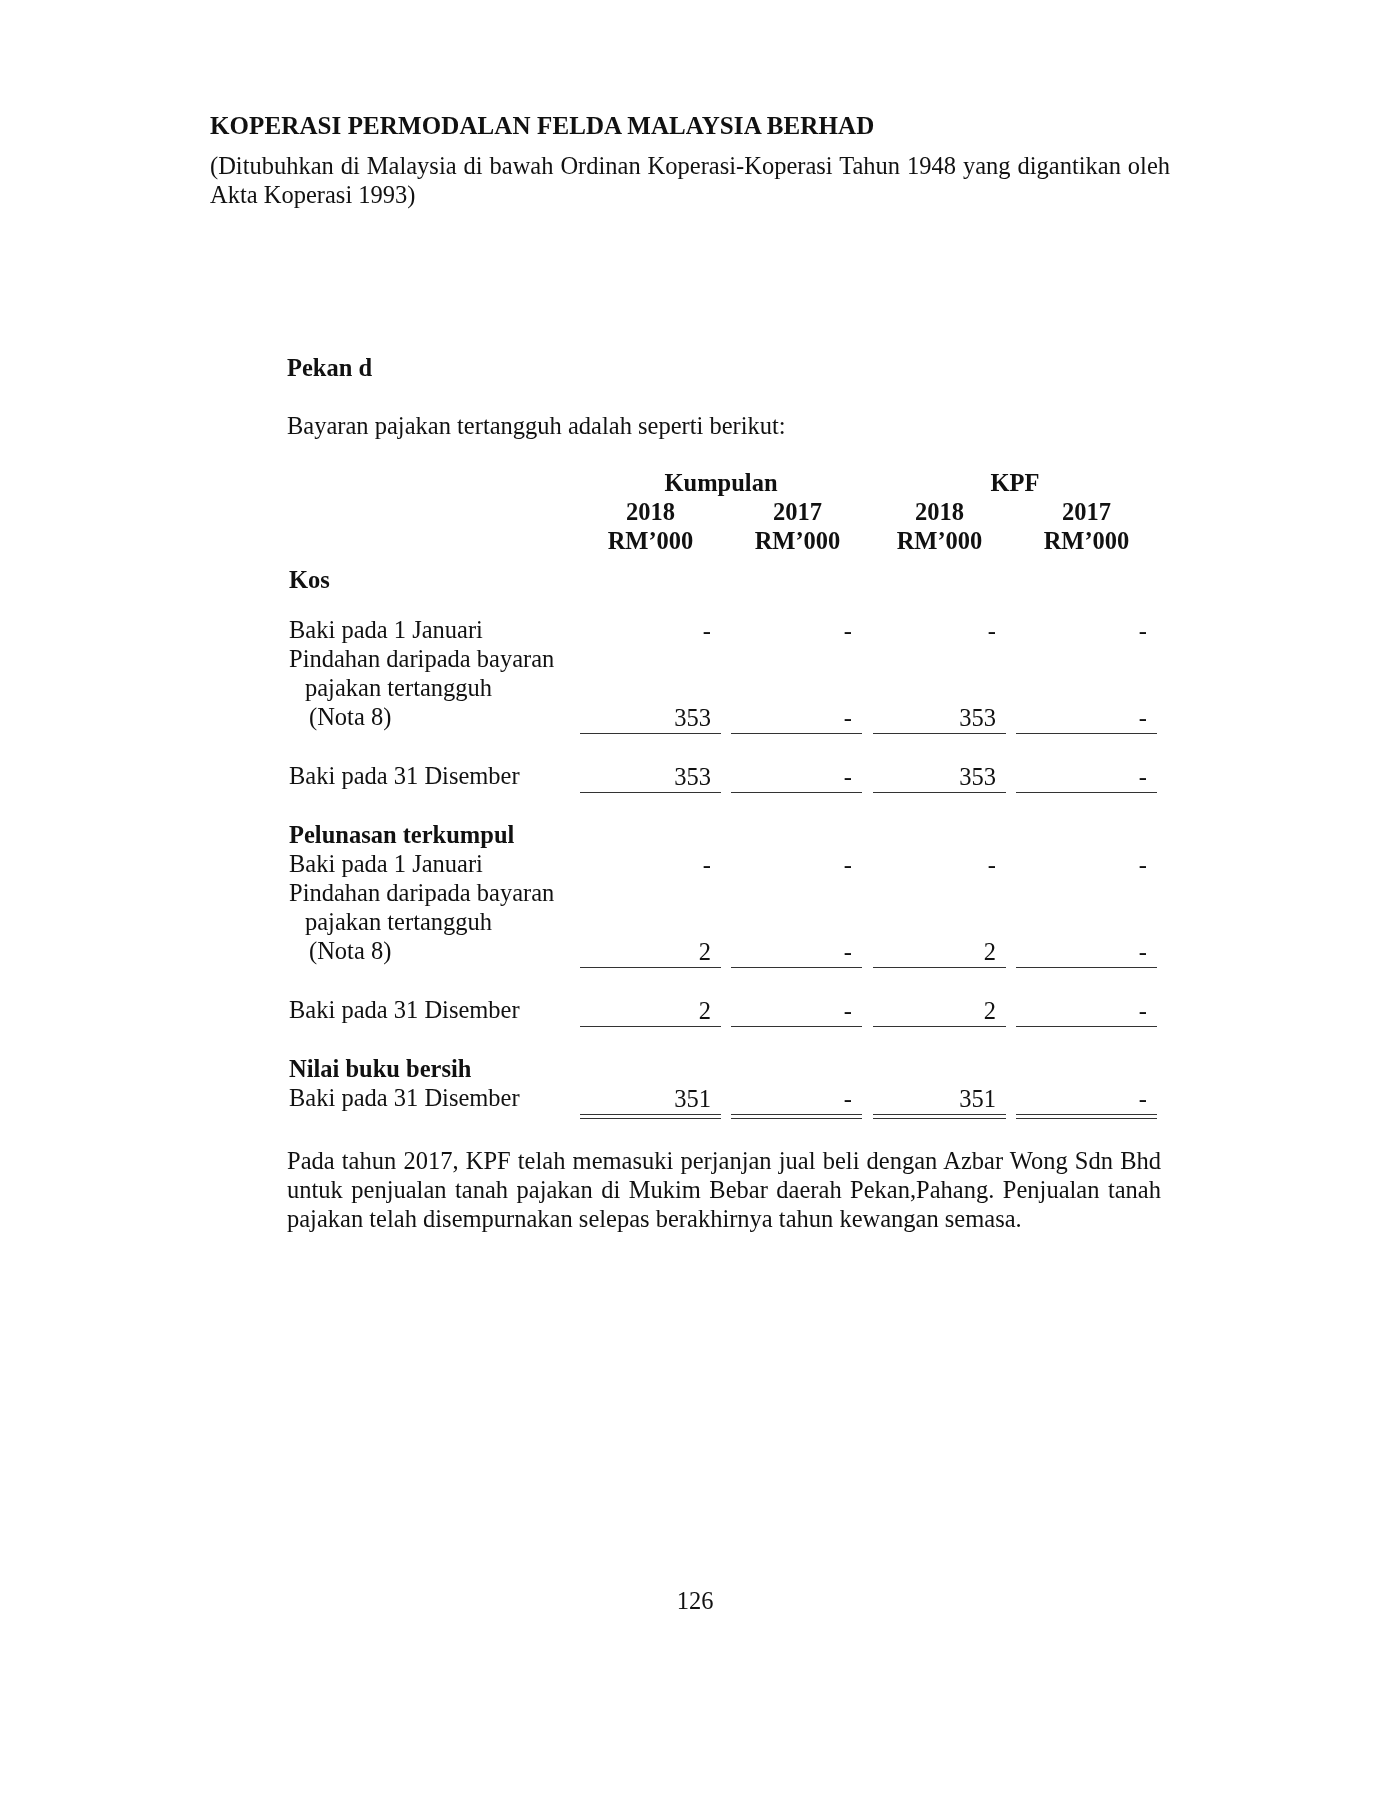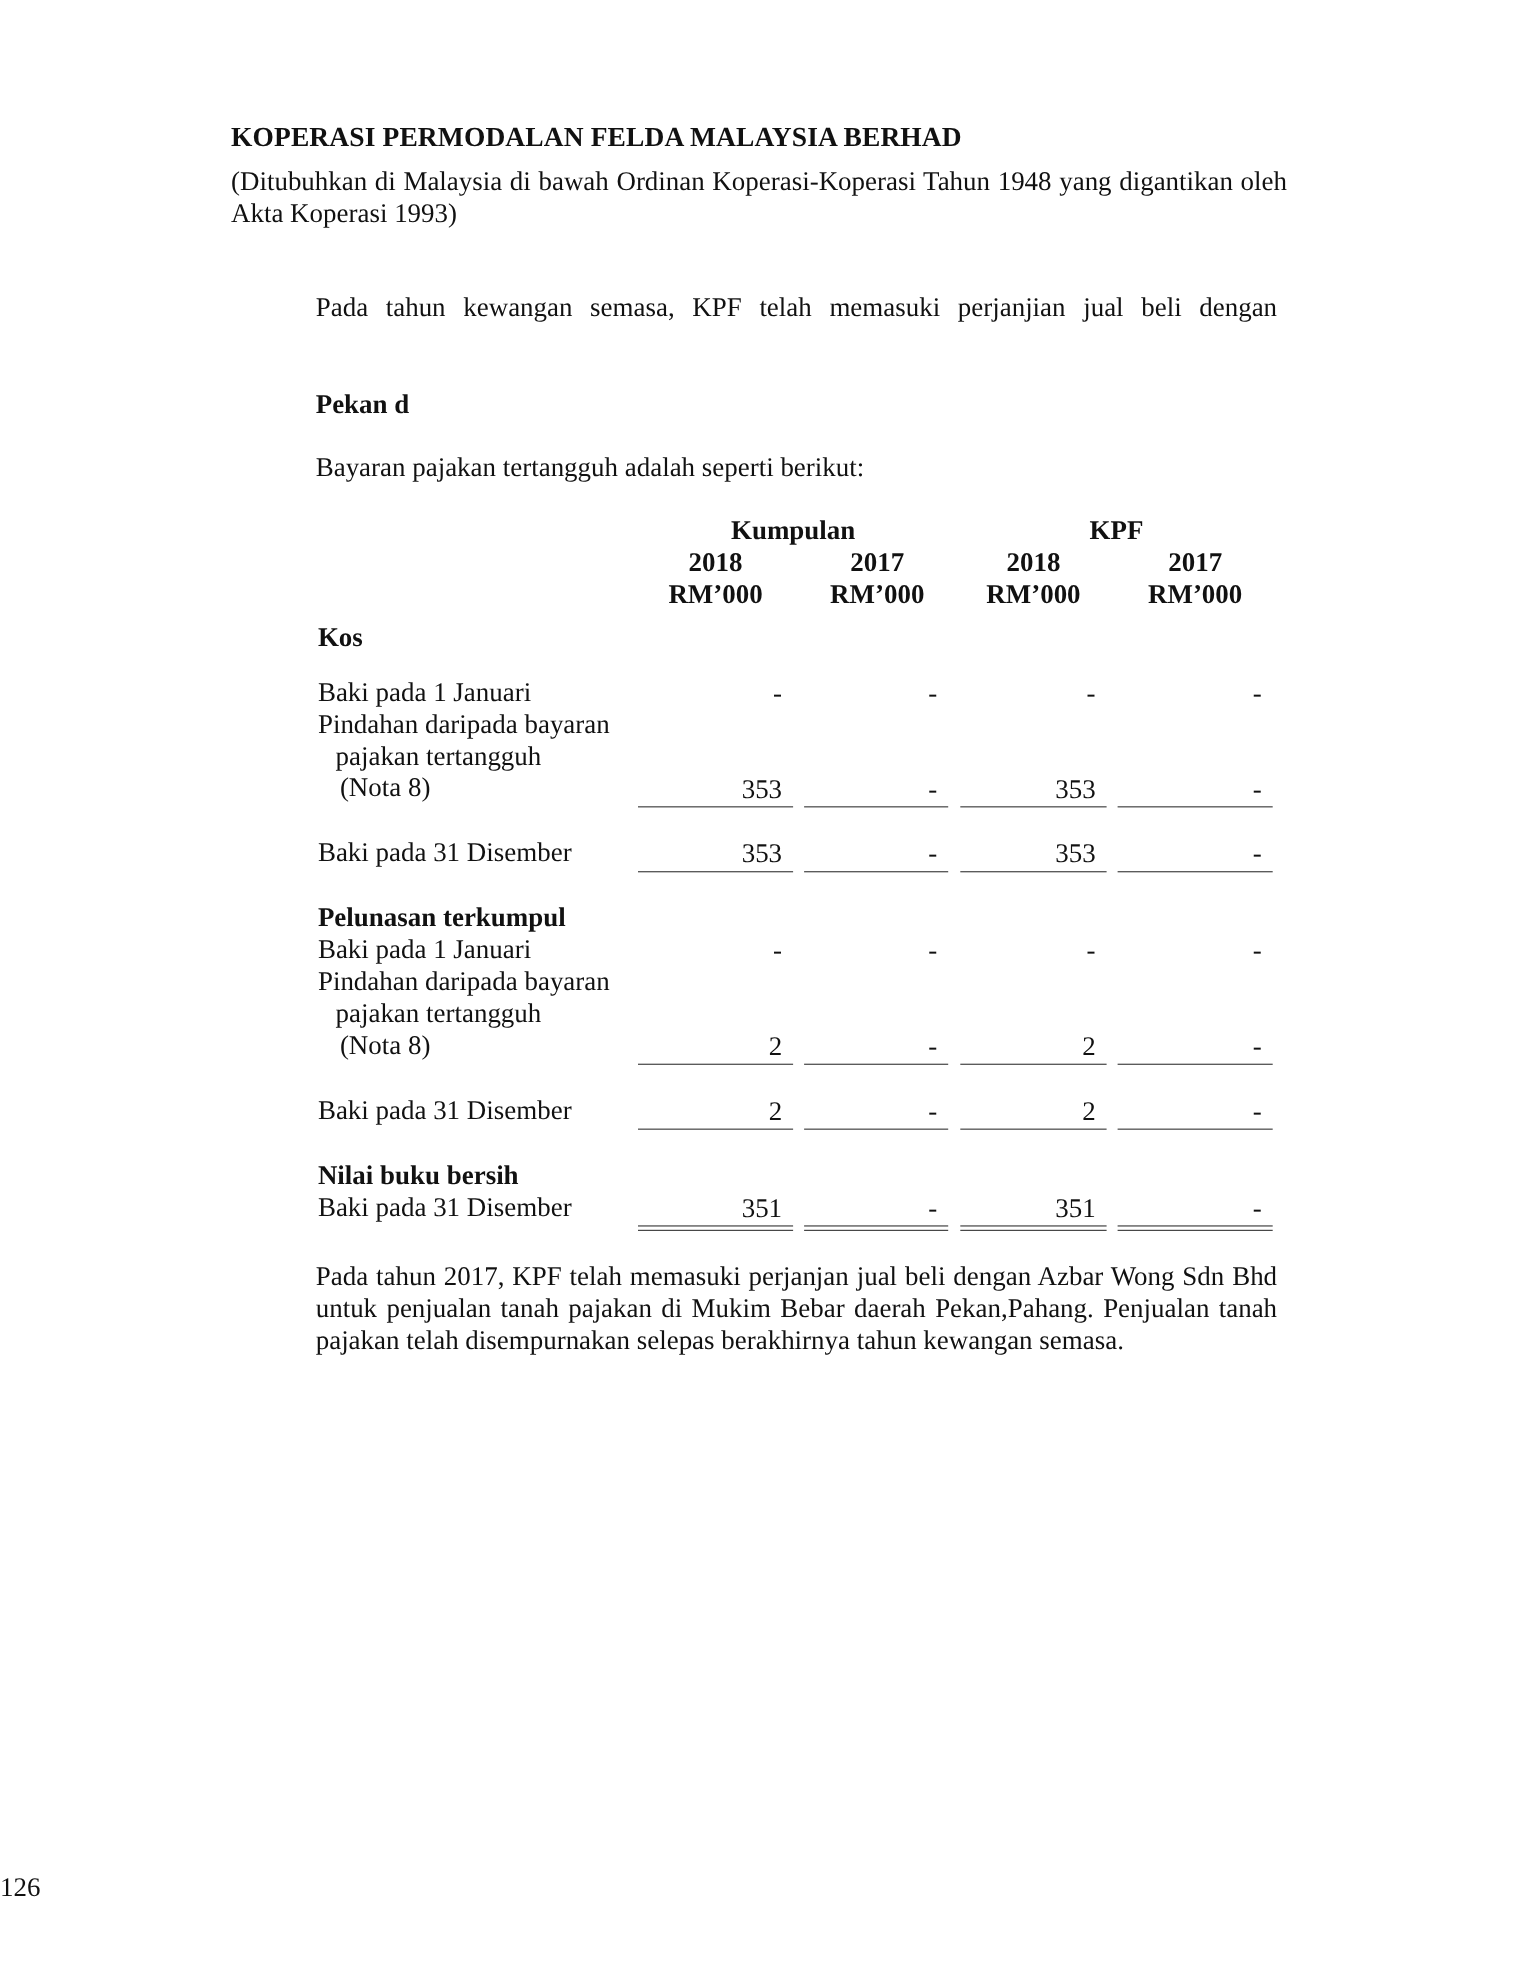--- a/index.html
+++ b/index.html
@@ -30,30 +30,29 @@
     .cell { font-size: 24.5px; text-align: right; height: 29px; line-height: 29px; }
     .c1 { left: 580px; width: 141px; padding-right: 0; }
     .c2 { left: 731px; width: 131px; }
     .c3 { left: 873px; width: 133px; }
     .c4 { left: 1016px; width: 141px; }
     .cell span { display: inline-block; padding-right: 10px; }
     .c2 span, .c4 span { padding-right: 10px; }
     .uline { height: 0; border-top: 1.5px solid #333; }
     .dline { height: 3px; border-top: 1.5px solid #333; border-bottom: 1.5px solid #333; }
     .closing { top: 1146px; text-align-last: left; }
-    .pagenum { left: 0; width: 1390px; top: 1703px; text-align: left; font-size: 24.5px; }
+    .pagenum { left: 0; width: 1390px; top: 1587px; text-align: center; font-size: 24.5px; }
   </style>
 </head>
 <body>
 
 <div class="abs title">KOPERASI PERMODALAN FELDA MALAYSIA BERHAD</div>
 <div class="abs subtitle">(Ditubuhkan di Malaysia di bawah Ordinan Koperasi-Koperasi Tahun 1948 yang digantikan oleh Akta Koperasi 1993)</div>
 
 <div class="abs para p1">
-  <span class="l1">Pada tahun kewangan semasa, KPF telah memasuki perjanjian jual beli dengan</span>
 </div>
 
 <div class="abs heading nota">Pekan d</div>
 <div class="abs intro">Bayaran pajakan tertangguh adalah seperti berikut:</div>
 
 <div class="abs colhead grp-kumpulan">Kumpulan</div>
 <div class="abs colhead grp-kpf">KPF</div>
 
 <div class="abs colhead yr" style="left:580px; top:498px;">2018</div>
 <div class="abs colhead yr" style="left:727px; top:498px;">2017</div>

